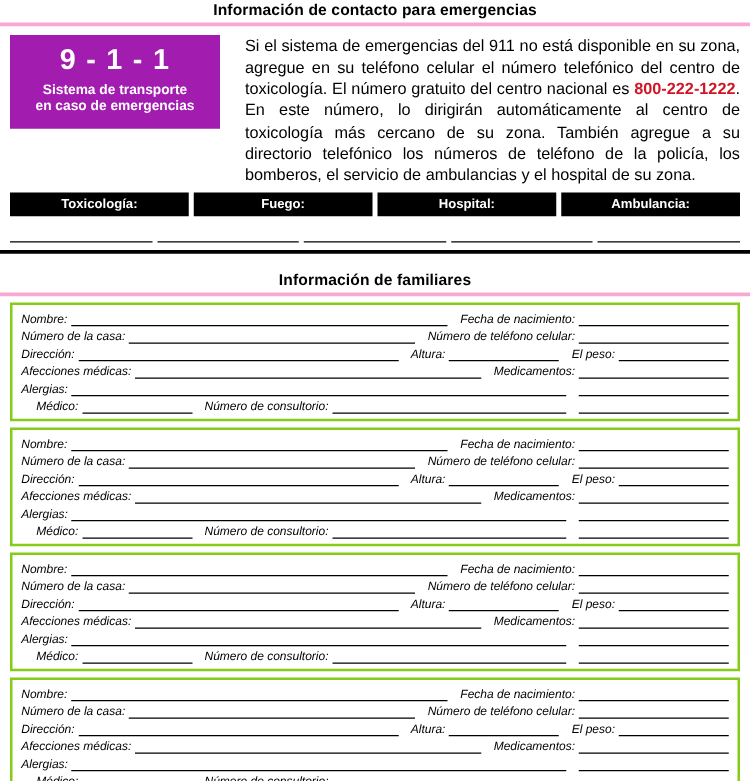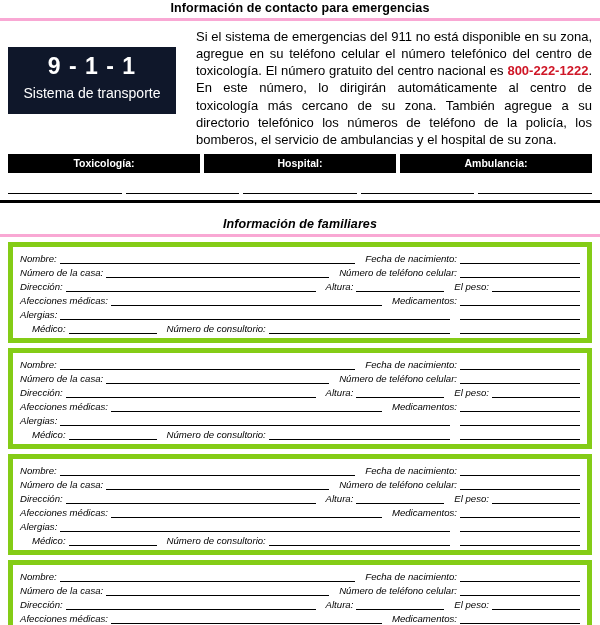--- a/index.html
+++ b/index.html
@@ -36,45 +36,44 @@
     padding-top: 1px;
   }
 
   
   .top-block {
     display: flex;
     align-items: flex-start;
     padding: 7px 8px 4px 8px;
   }
   .badge-911 {
-    background: #0f172a;
+    background: #a21caf;
     color: #ffffff;
     width: 168px;
     min-height: 67px;
     text-align: center;
     padding: 5px 2px 10px 2px;
     box-sizing: border-box;
     flex: 0 0 auto;
-    margin-top: 19px;
   }
   .badge-number {
     font-size: 23px;
     font-weight: bold;
     letter-spacing: 1px;
     line-height: 1.05;
     margin-top: 2px;
   }
   .badge-sub {
     font-size: 9.5px;
     line-height: 1.15;
     margin-top: 2px;
   }
   .badge-line {
-    font-size: 14px;
-    font-weight: normal;
+    font-size: 11px;
+    font-weight: bold;
     line-height: 1.2;
     margin-top: 7px;
   }
   .top-text {
     flex: 1 1 auto;
     padding-left: 20px;
     font-size: 13px;
     line-height: 1.32;
     text-align: justify;
   }
@@ -112,21 +111,21 @@
   .thick-rule {
     border-top: 3px solid #000;
     margin-top: 4px;
   }
 
   
   .family-area {
     padding: 5px 8px 4px 8px;
   }
   .family-card {
-    border: 5px solid #84cc16;
+    border: 2px solid #84cc16;
     padding: 5px 7px 4px 7px;
     margin-bottom: 5px;
     box-sizing: border-box;
   }
   .frow {
     display: flex;
     align-items: flex-end;
     font-size: 9.6px;
     font-style: italic;
     margin-bottom: 2px;
@@ -154,42 +153,44 @@
 <body>
 
 <div class="page">
 
   <div class="section-title first">Información de contacto para emergencias</div>
 
   <div class="top-block">
     <div class="badge-911">
       <div class="badge-number">9 - 1 - 1</div>
       <div class="badge-line">Sistema de transporte</div>
+      <div class="badge-line" style="margin-top:0;">en caso de emergencias</div>
     </div>
     <div class="top-text">
       <span>Si el sistema de emergencias del 911 no está disponible en su zona, agregue en su teléfono celular el número telefónico del centro de toxicología. El número gratuito del centro nacional es </span><span class="hl">800-222-1222</span><span>. En este número, lo dirigirán automáticamente al centro de toxicología más cercano de su zona. También agregue a su directorio telefónico los números de teléfono de la policía, los bomberos, el servicio de ambulancias y el hospital de su zona.</span>
     </div>
   </div>
 
   <div class="contact-bar">
     <div class="contact-cell">Toxicología:</div>
+    <div class="contact-cell">Fuego:</div>
     <div class="contact-cell">Hospital:</div>
     <div class="contact-cell">Ambulancia:</div>
   </div>
   <div class="contact-lines">
     <div class="contact-line"></div>
     <div class="contact-line"></div>
     <div class="contact-line"></div>
     <div class="contact-line"></div>
     <div class="contact-line"></div>
   </div>
 
   <div class="thick-rule"></div>
 
-  <div class="section-title" style="border-top:none;font-style:italic;">Información de familiares</div>
+  <div class="section-title" style="border-top:none;">Información de familiares</div>
 
   <div class="family-area">
 
     <div class="family-card">
       <div class="frow">
         <span class="lbl">Nombre:</span>
         <span class="fill"></span>
         <span class="gap"></span>
         <span class="lbl">Fecha de nacimiento:</span>
         <span class="fill md"></span>

